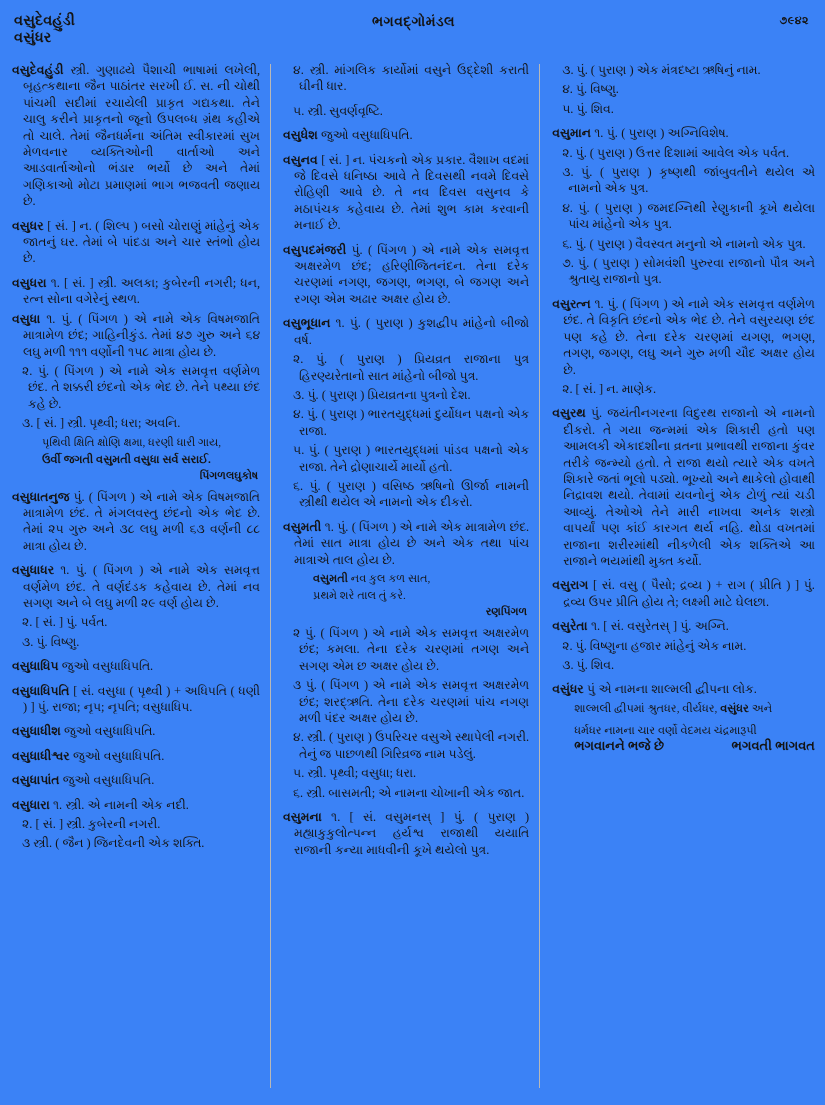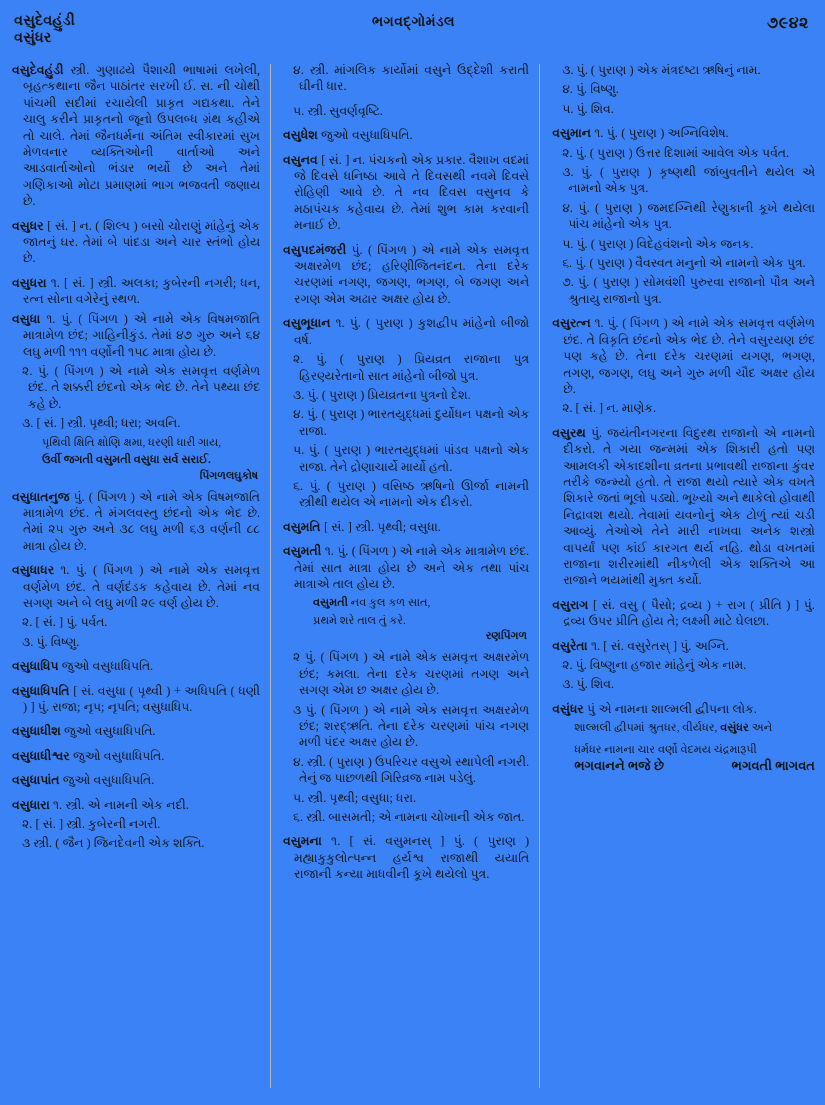--- a/index.html
+++ b/index.html
@@ -46,21 +46,21 @@
     text-align: center;
     font-weight: bold;
     font-size: 14px;
     letter-spacing: .4px;
   }
   .rh-right {
     position: absolute;
     right: 6px;
     top: 2px;
     font-weight: bold;
-    font-size: 16px;
+    font-size: 11px;
     letter-spacing: .5px;
   }
 
   
   .columns {
     display: flex;
     align-items: stretch;
     height: 1036px;
     margin-top: 2px;
   }
@@ -231,23 +231,20 @@
 
       <p class="entry tight">
         <span class="headword">વસુભૂધાન</span><span> ૧. પું. ( પુરાણ ) કુશદ્વીપ માંહેનો બીજો વર્ષ.</span>
       </p>
       <p class="sense tight">૨. પું. ( પુરાણ ) પ્રિયવ્રત રાજાના પુત્ર હિરણ્યરેતાનો સાત માંહેનો બીજો પુત્ર.</p>
       <p class="sense tight">૩. પું. ( પુરાણ ) પ્રિયવ્રતના પુત્રનો દેશ.</p>
       <p class="sense tight">૪. પું. ( પુરાણ ) ભારતયુદ્ધમાં દુર્યોધન પક્ષનો એક રાજા.</p>
       <p class="sense tight">૫. પું. ( પુરાણ ) ભારતયુદ્ધમાં પાંડવ પક્ષનો એક રાજા. તેને દ્રોણાચાર્યે માર્યો હતો.</p>
       <p class="sense">૬. પું. ( પુરાણ ) વસિષ્ઠ ઋષિનો ઊર્જા નામની સ્ત્રીથી થયેલ એ નામનો એક દીકરો.</p>
 
-      <p class="entry">
-        <span class="headword">વસુમતિ</span><span> [ સં. ] સ્ત્રી. પૃથ્વી; વસુધા.</span>
-      </p>
 
       <p class="entry tight">
         <span class="headword">વસુમતી</span><span> ૧. પું. ( પિંગળ ) એ નામે એક માત્રામેળ છંદ. તેમાં સાત માત્રા હોય છે અને એક તથા પાંચ માત્રાએ તાલ હોય છે.</span>
       </p>
       <p class="verse"><span class="bold">વસુમતી</span><span> નવ કુલ કળ સાત,</span></p>
       <p class="verse">પ્રથમે    શરે તાલ  તું  કરે.</p>
       <p class="attrib">રણપિંગળ</p>
       <p class="sense tight">૨ પું. ( પિંગળ ) એ નામે એક સમવૃત્ત અક્ષરમેળ છંદ; કમલા. તેના દરેક ચરણમાં તગણ અને સગણ એમ છ અક્ષર હોય છે.</p>
       <p class="sense tight">૩ પું. ( પિંગળ ) એ નામે એક સમવૃત્ત અક્ષરમેળ છંદ; શરદ્ઋતિ. તેના દરેક ચરણમાં પાંચ નગણ મળી પંદર અક્ષર હોય છે.</p>
       <p class="sense tight">૪. સ્ત્રી. ( પુરાણ ) ઉપરિચર વસુએ સ્થાપેલી નગરી. તેનું જ પાછળથી ગિરિવ્રજ નામ પડેલું.</p>
@@ -266,21 +263,20 @@
       <p class="sense tight">૩. પું. ( પુરાણ ) એક મંત્રદષ્ટા ઋષિનું નામ.</p>
       <p class="sense tight">૪. પું. વિષ્ણુ.</p>
       <p class="sense">૫. પું. શિવ.</p>
 
       <p class="entry tight">
         <span class="headword">વસુમાન</span><span> ૧. પું. ( પુરાણ ) અગ્નિવિશેષ.</span>
       </p>
       <p class="sense tight">૨. પું. ( પુરાણ ) ઉત્તર દિશામાં આવેલ એક પર્વત.</p>
       <p class="sense tight">૩. પું. ( પુરાણ ) કૃષ્ણથી જાંબુવતીને થયેલ એ નામનો એક પુત્ર.</p>
       <p class="sense tight">૪. પું. ( પુરાણ ) જમદગ્નિથી રેણુકાની કૂખે થયેલા પાંચ માંહેનો એક પુત્ર.</p>
-      <p class="sense tight">૫. પું. ( પુરાણ ) વિદેહવંશનો એક જનક.</p>
       <p class="sense tight">૬. પું. ( પુરાણ ) વૈવસ્વત મનુનો એ નામનો એક પુત્ર.</p>
       <p class="sense">૭. પું. ( પુરાણ ) સોમવંશી પુરુરવા રાજાનો પૌત્ર અને શ્રુતાયુ રાજાનો પુત્ર.</p>
 
       <p class="entry tight">
         <span class="headword">વસુરત્ન</span><span> ૧. પું. ( પિંગળ ) એ નામે એક સમવૃત્ત વર્ણમેળ છંદ. તે વિકૃતિ છંદનો એક ભેદ છે. તેને વસુરયણ છંદ પણ કહે છે. તેના દરેક ચરણમાં યગણ, ભગણ, તગણ, જગણ, લઘુ અને ગુરુ મળી ચૌદ અક્ષર હોય છે.</span>
       </p>
       <p class="sense">૨. [ સં. ] ન. માણેક.</p>
 
       <p class="entry">
         <span class="headword">વસુરથ</span><span> પું. જયંતીનગરના વિદુરથ રાજાનો એ નામનો દીકરો. તે ગયા જન્મમાં એક શિકારી હતો પણ આમલકી એકાદશીના વ્રતના પ્રભાવથી રાજાના કુંવર તરીકે જન્મ્યો હતો. તે રાજા થયો ત્યારે એક વખતે શિકારે જતાં ભૂલો પડ્યો. ભૂખ્યો અને થાકેલો હોવાથી નિદ્રાવશ થયો. તેવામાં યવનોનું એક ટોળું ત્યાં ચડી આવ્યું. તેઓએ તેને મારી નાખવા અનેક શસ્ત્રો વાપર્યાં પણ કાંઈ કારગત થર્ય નહિ. થોડા વખતમાં રાજાના શરીરમાંથી નીકળેલી એક શક્તિએ આ રાજાને ભયમાંથી મુક્ત કર્યો.</span>

